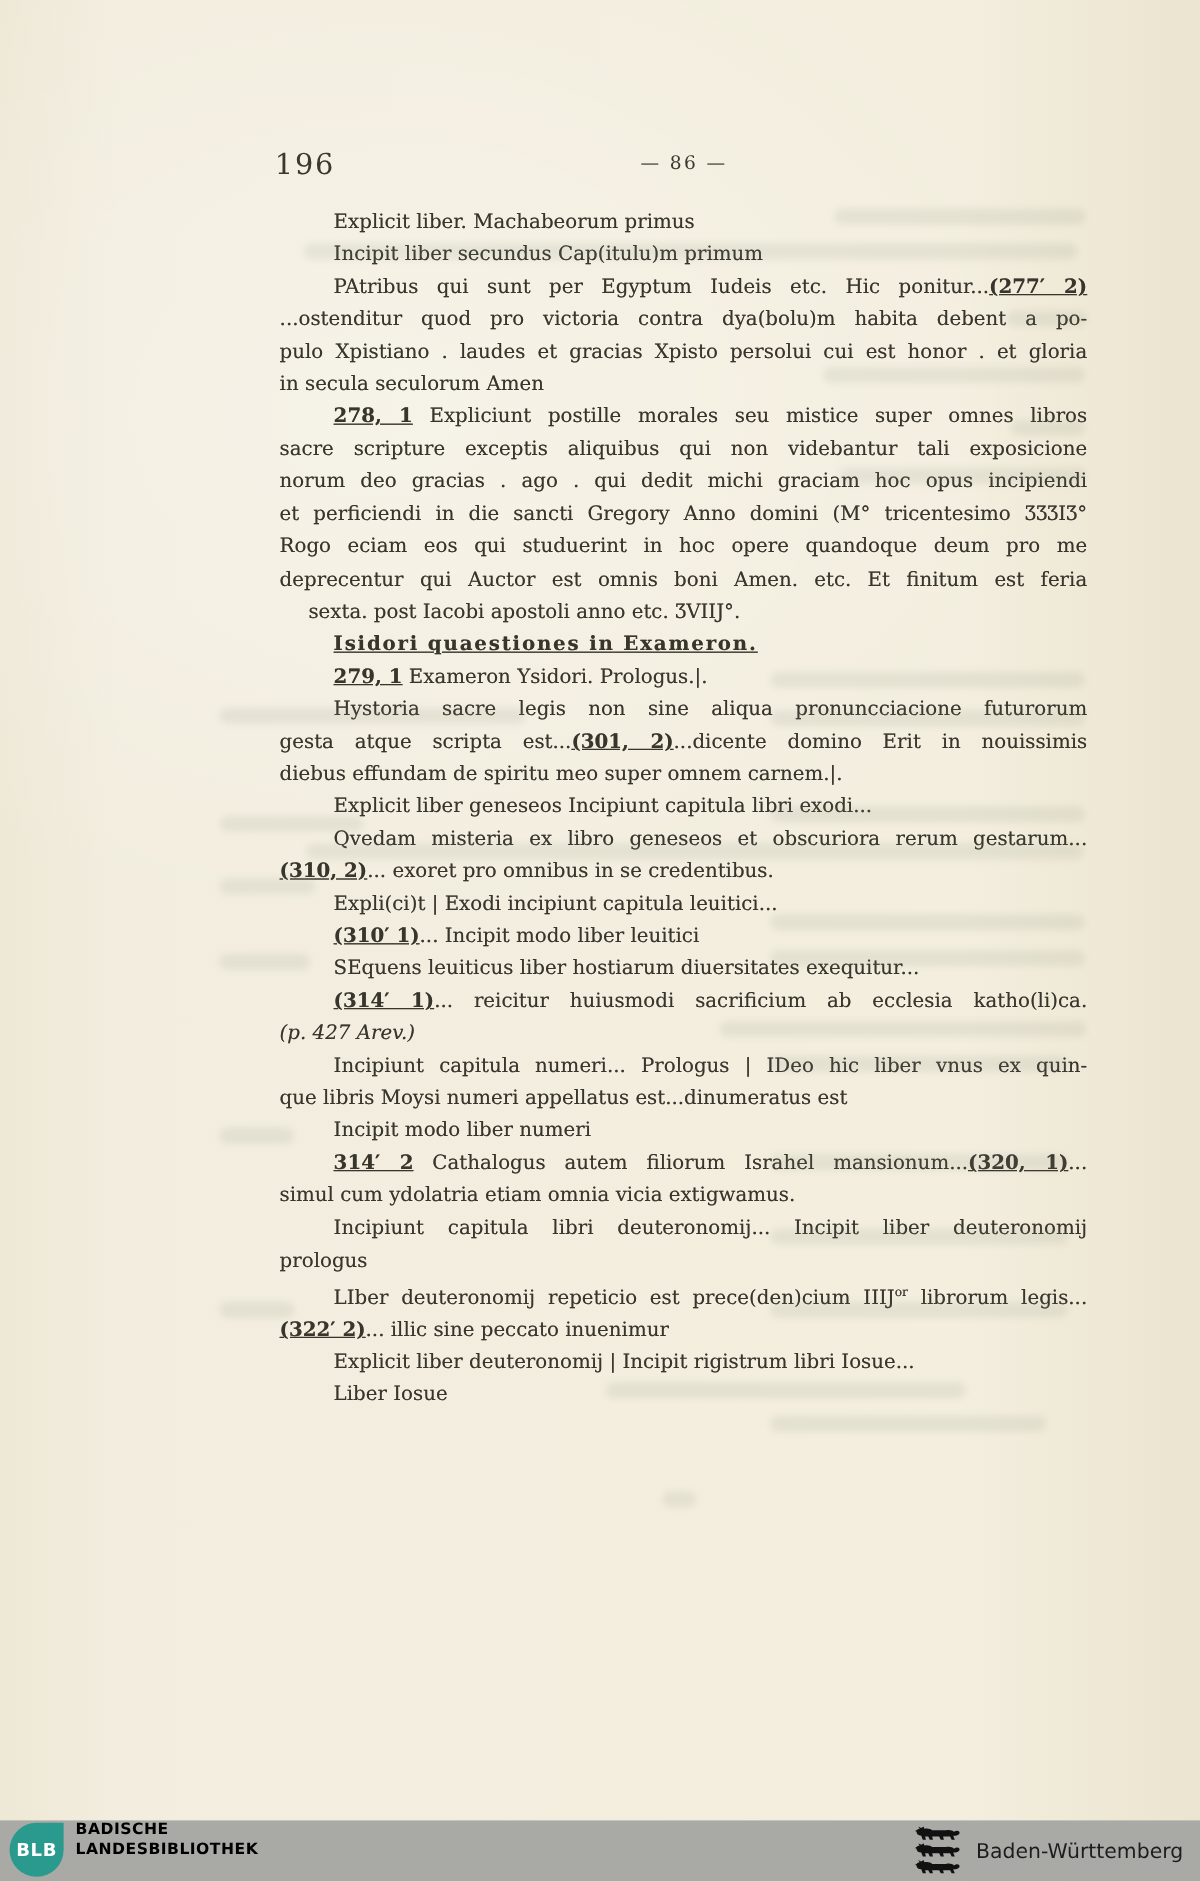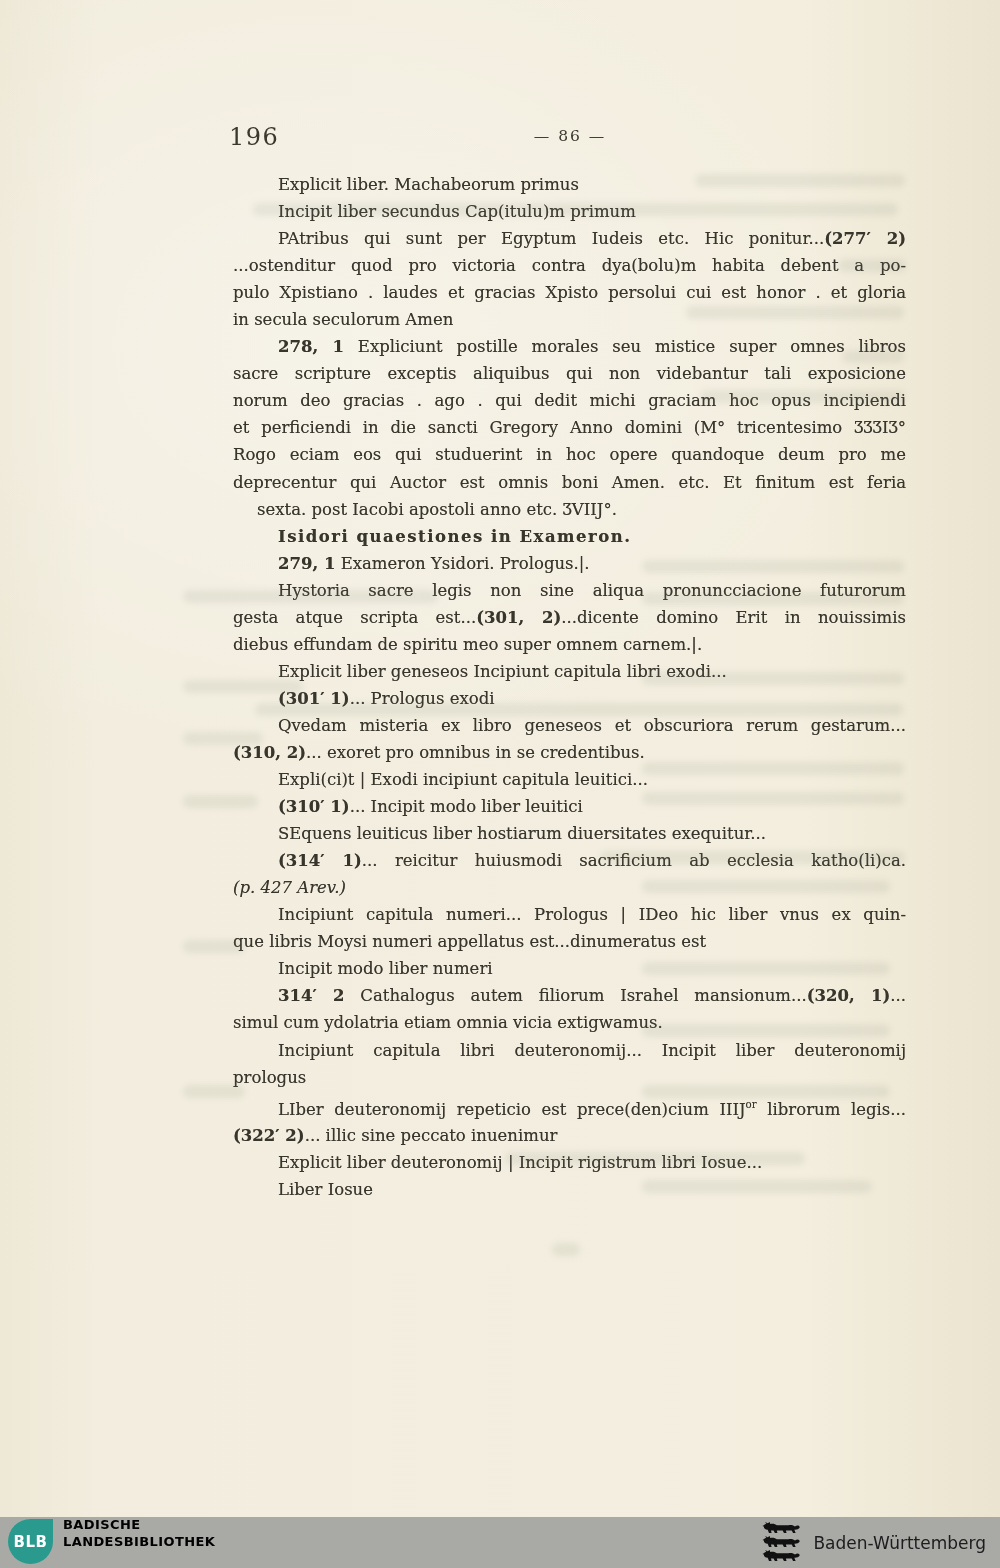--- a/index.html
+++ b/index.html
@@ -29,21 +29,21 @@
     font-size:15.5px;letter-spacing:2px;color:#3b382e;
   }
   .textblock{
     position:absolute;left:233px;top:171px;width:673px;
     font-size:16.5px;line-height:27.05px;color:#38352c;
     text-shadow:0 0 .4px rgba(56,53,44,.55);
   }
   .line{white-space:normal;}
   .line.ind{padding-left:45px;}
   .line.just{text-align:justify;text-align-last:justify;}
-  .line .b{font-weight:bold;}
+  .line .b{font-weight:bold;text-decoration:underline;}
   .line .i{font-style:italic;}
   .line .sp{letter-spacing:2.5px;}
   .line .hsp{letter-spacing:1.5px;}
   .line .sup{vertical-align:super;font-size:62%;letter-spacing:0;}
   
   .footer{
     position:absolute;left:0;top:1517px;width:1000px;height:51px;
     background:#a9a9a5;box-sizing:border-box;
     display:flex;align-items:center;justify-content:space-between;
     padding:0 14px 0 8px;
@@ -88,21 +88,20 @@
       <div class="line just"><span>et perficiendi in die sancti Gregory Anno domini (M° tricentesimo ƷƷƷIƷ°</span></div>
       <div class="line just"><span>Rogo eciam eos qui studuerint in hoc opere quandoque deum pro me</span></div>
       <div class="line just"><span>deprecentur qui Auctor est omnis boni Amen. etc. Et finitum est feria</span></div>
       <div class="line" style="padding-left: 8px; margin-left: 16px;"><span>sexta. post Iacobi apostoli anno etc. ƷVIIJ°.</span></div>
       <div class="line ind"><span class="b hsp">Isidori quaestiones in Exameron.</span></div>
       <div class="line ind"><span class="b">279, 1</span><span> Exameron Ysidori. Prologus.|.</span></div>
       <div class="line ind just"><span>Hystoria sacre legis non sine aliqua pronuncciacione futurorum</span></div>
       <div class="line just"><span>gesta atque scripta est...</span><span class="b">(301, 2)</span><span>...dicente domino Erit in nouissimis</span></div>
       <div class="line"><span>diebus effundam de spiritu meo super omnem carnem.|.</span></div>
       <div class="line ind"><span>Explicit liber geneseos Incipiunt capitula libri exodi...</span></div>
-      <div class="line ind"><span class="b">(301′ 1)</span><span>... Prologus exodi</span></div>
       <div class="line ind just"><span>Qvedam misteria ex libro geneseos et obscuriora rerum gestarum...</span></div>
       <div class="line"><span class="b">(310, 2)</span><span>... exoret pro omnibus in se credentibus.</span></div>
       <div class="line ind"><span>Expli(ci)t | Exodi incipiunt capitula leuitici...</span></div>
       <div class="line ind"><span class="b">(310′ 1)</span><span>... Incipit modo liber leuitici</span></div>
       <div class="line ind"><span>SEquens leuiticus liber hostiarum diuersitates exequitur...</span></div>
       <div class="line ind just"><span class="b">(314′ 1)</span><span>... reicitur huiusmodi sacrificium ab ecclesia katho(li)ca.</span></div>
       <div class="line"><span class="i">(p. 427 Arev.)</span></div>
       <div class="line ind just"><span>Incipiunt capitula numeri... Prologus | IDeo hic liber vnus ex quin-</span></div>
       <div class="line"><span>que libris Moysi numeri appellatus est...dinumeratus est</span></div>
       <div class="line ind"><span>Incipit modo liber numeri</span></div>

